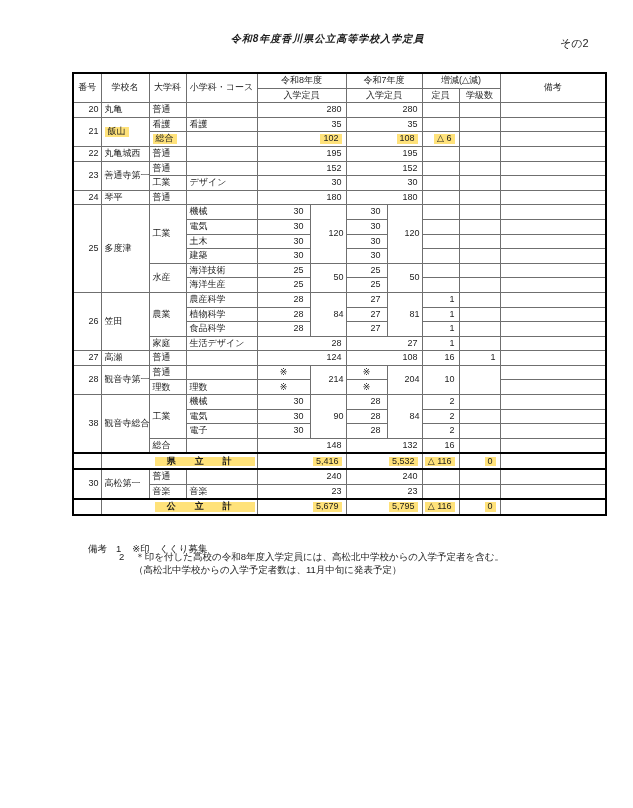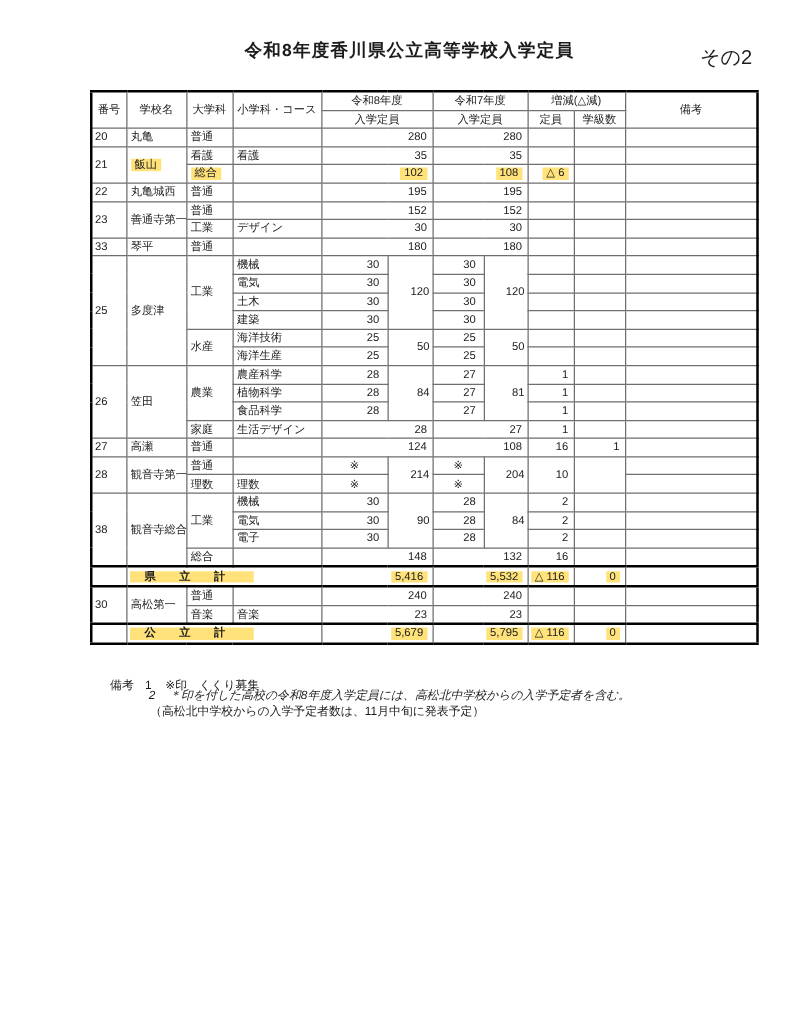--- a/index.html
+++ b/index.html
@@ -1,42 +1,42 @@
 <!DOCTYPE html>
 <html><head>
 <meta charset="utf-8">
 <style>
   html,body{margin:0;padding:0;background:#ffffff;}
   body{width:633px;height:808px;position:relative;font-family:"Liberation Sans","DejaVu Sans",sans-serif;color:#1c1c1c;}
-  .page-title{position:absolute;top:32px;left:60px;width:535px;text-align:center;font-size:14px;font-weight:bold;letter-spacing:1px;}
-  .page-no{position:absolute;top:36px;left:560px;font-size:16px;}
+  .page-title{position:absolute;top:32px;left:60px;width:535px;text-align:center;font-size:10px;font-weight:bold;letter-spacing:1px;font-style:italic;}
+  .page-no{position:absolute;top:36px;left:560px;font-size:11px;}
   table.t{position:absolute;top:72px;left:72px;border-collapse:collapse;table-layout:fixed;width:533px;border:2px solid #000;}
   .t th,.t td{border:1px solid #6f6f6f;font-size:9px;font-weight:normal;height:13.6px;line-height:1.05;padding:0 2px;white-space:nowrap;overflow:hidden;vertical-align:middle;}
   .t thead th{text-align:center;font-size:9px;padding:0 1px;}
   .t thead tr:first-child th{border-top:2px solid #000;}
   tr.grp td{border-top:1.8px solid #222;}
   tr.total td{border-top:2px solid #000;border-bottom:2px solid #000;}
-  td.no{text-align:left;margin-left:10px;}
+  td.no{text-align:right;margin-left:10px;}
   td.lf{text-align:left;padding-left:3px;margin-left:14px;}
   td.num{text-align:right;padding-right:4px;}
   td.cv{text-align:right;padding-right:6px;}
   td.sub{text-align:right;}
   td.ctr{text-align:center;}
   .hl{background:#ffe27a;padding:0 3px;display:inline-block;}
   .tlabel{font-weight:bold;letter-spacing:2.1em;padding:0 4px 0 12px;}
-  td.tcell{text-align:left;}
+  td.tcell{text-align:right;}
   .notes{position:absolute;left:88px;top:527px;font-size:9.5px;line-height:1.3;}
   .nline{position:absolute;left:0;white-space:nowrap;}
   .n1{top:16px;}
-  .n2{top:24px;font-style:italic;}
+  .n2{top:24px;}
   .n3{top:37px;}
   .nlabel{margin-right:9px;}
   .nnum{margin-right:11px;}
   .nindent{margin-left:31px;}
-  .nindent2{margin-left:32px;}
+  .nindent2{margin-left:46px;}
 </style>
 </head>
 <body>
 
 <div class="page-title">令和8年度香川県公立高等学校入学定員</div>
 <div class="page-no">その2</div>
 
 <table class="t">
   <colgroup>
     <col style="width:28px">
@@ -131,21 +131,21 @@
       <td class="lf">工業</td>
       <td class="lf">デザイン</td>
       <td class="num" colspan="2">30</td>
       <td class="num" colspan="2">30</td>
       <td class="num"></td>
       <td class="num"></td>
       <td></td>
     </tr>
 
     <tr class="grp">
-      <td class="no">33</td>
+      <td class="no">24</td>
       <td class="lf">琴平</td>
       <td class="lf">普通</td>
       <td class="lf"></td>
       <td class="num" colspan="2">180</td>
       <td class="num" colspan="2">180</td>
       <td class="num"></td>
       <td class="num"></td>
       <td></td>
     </tr>
 

